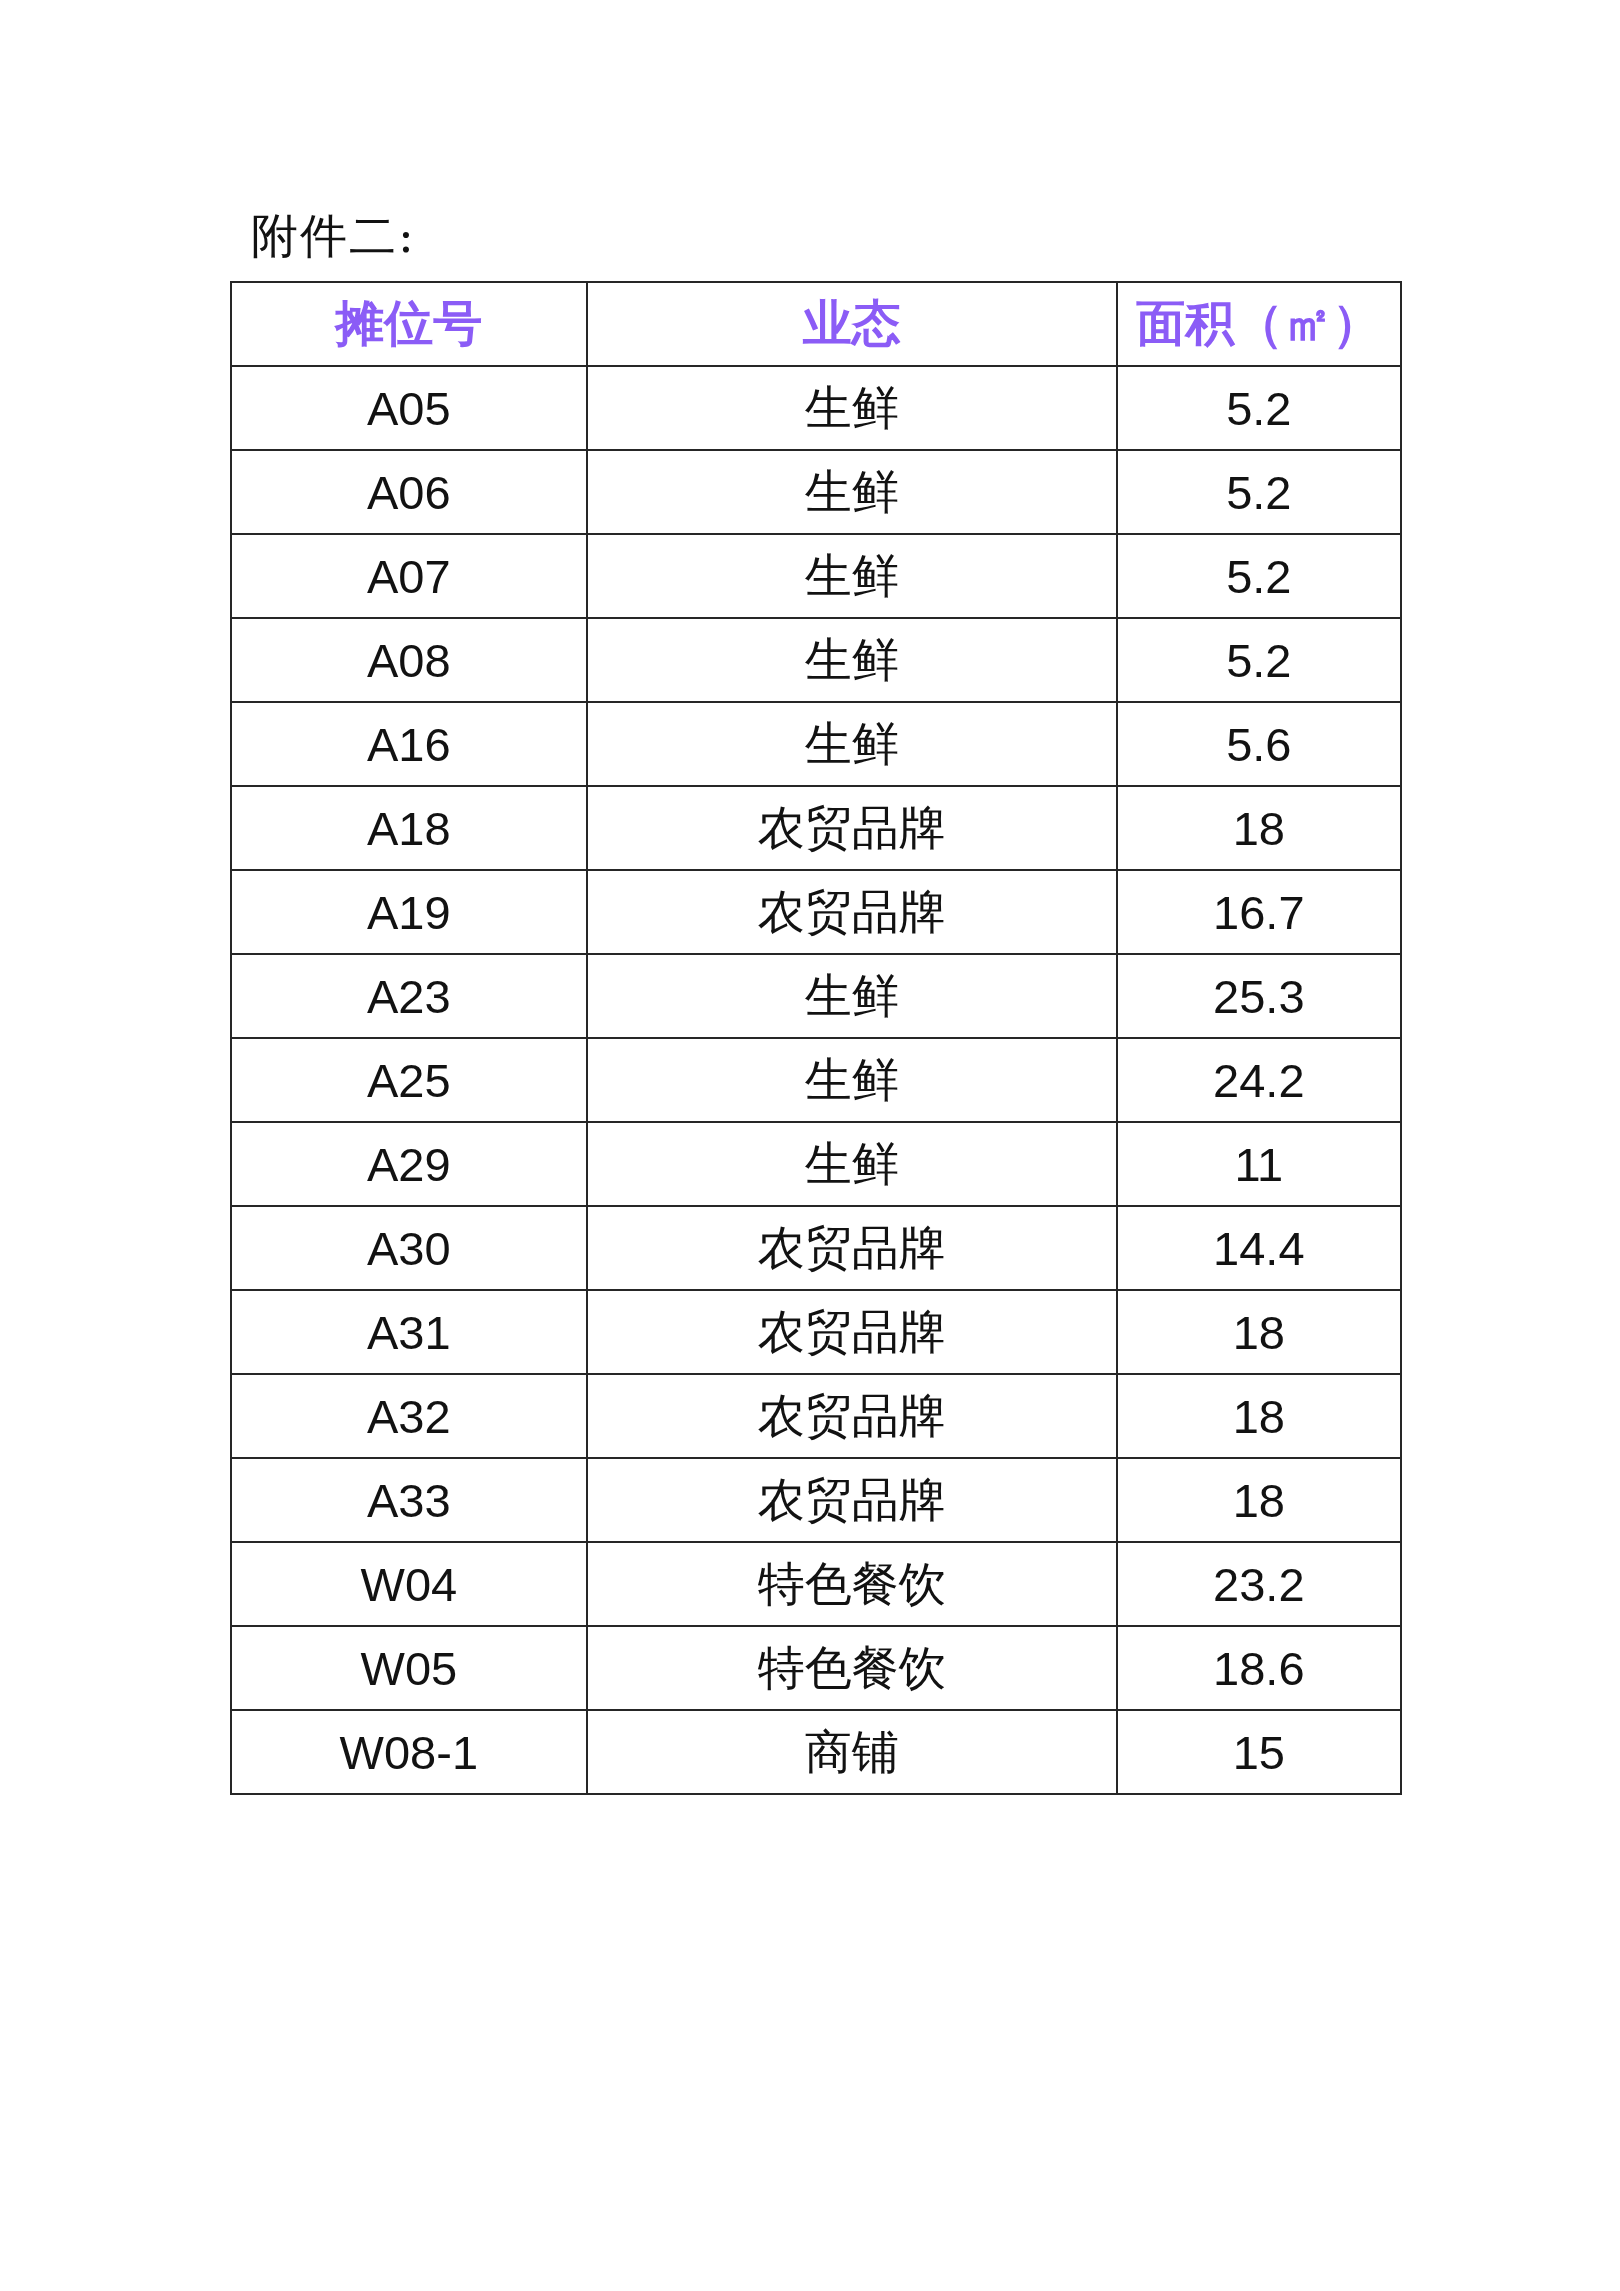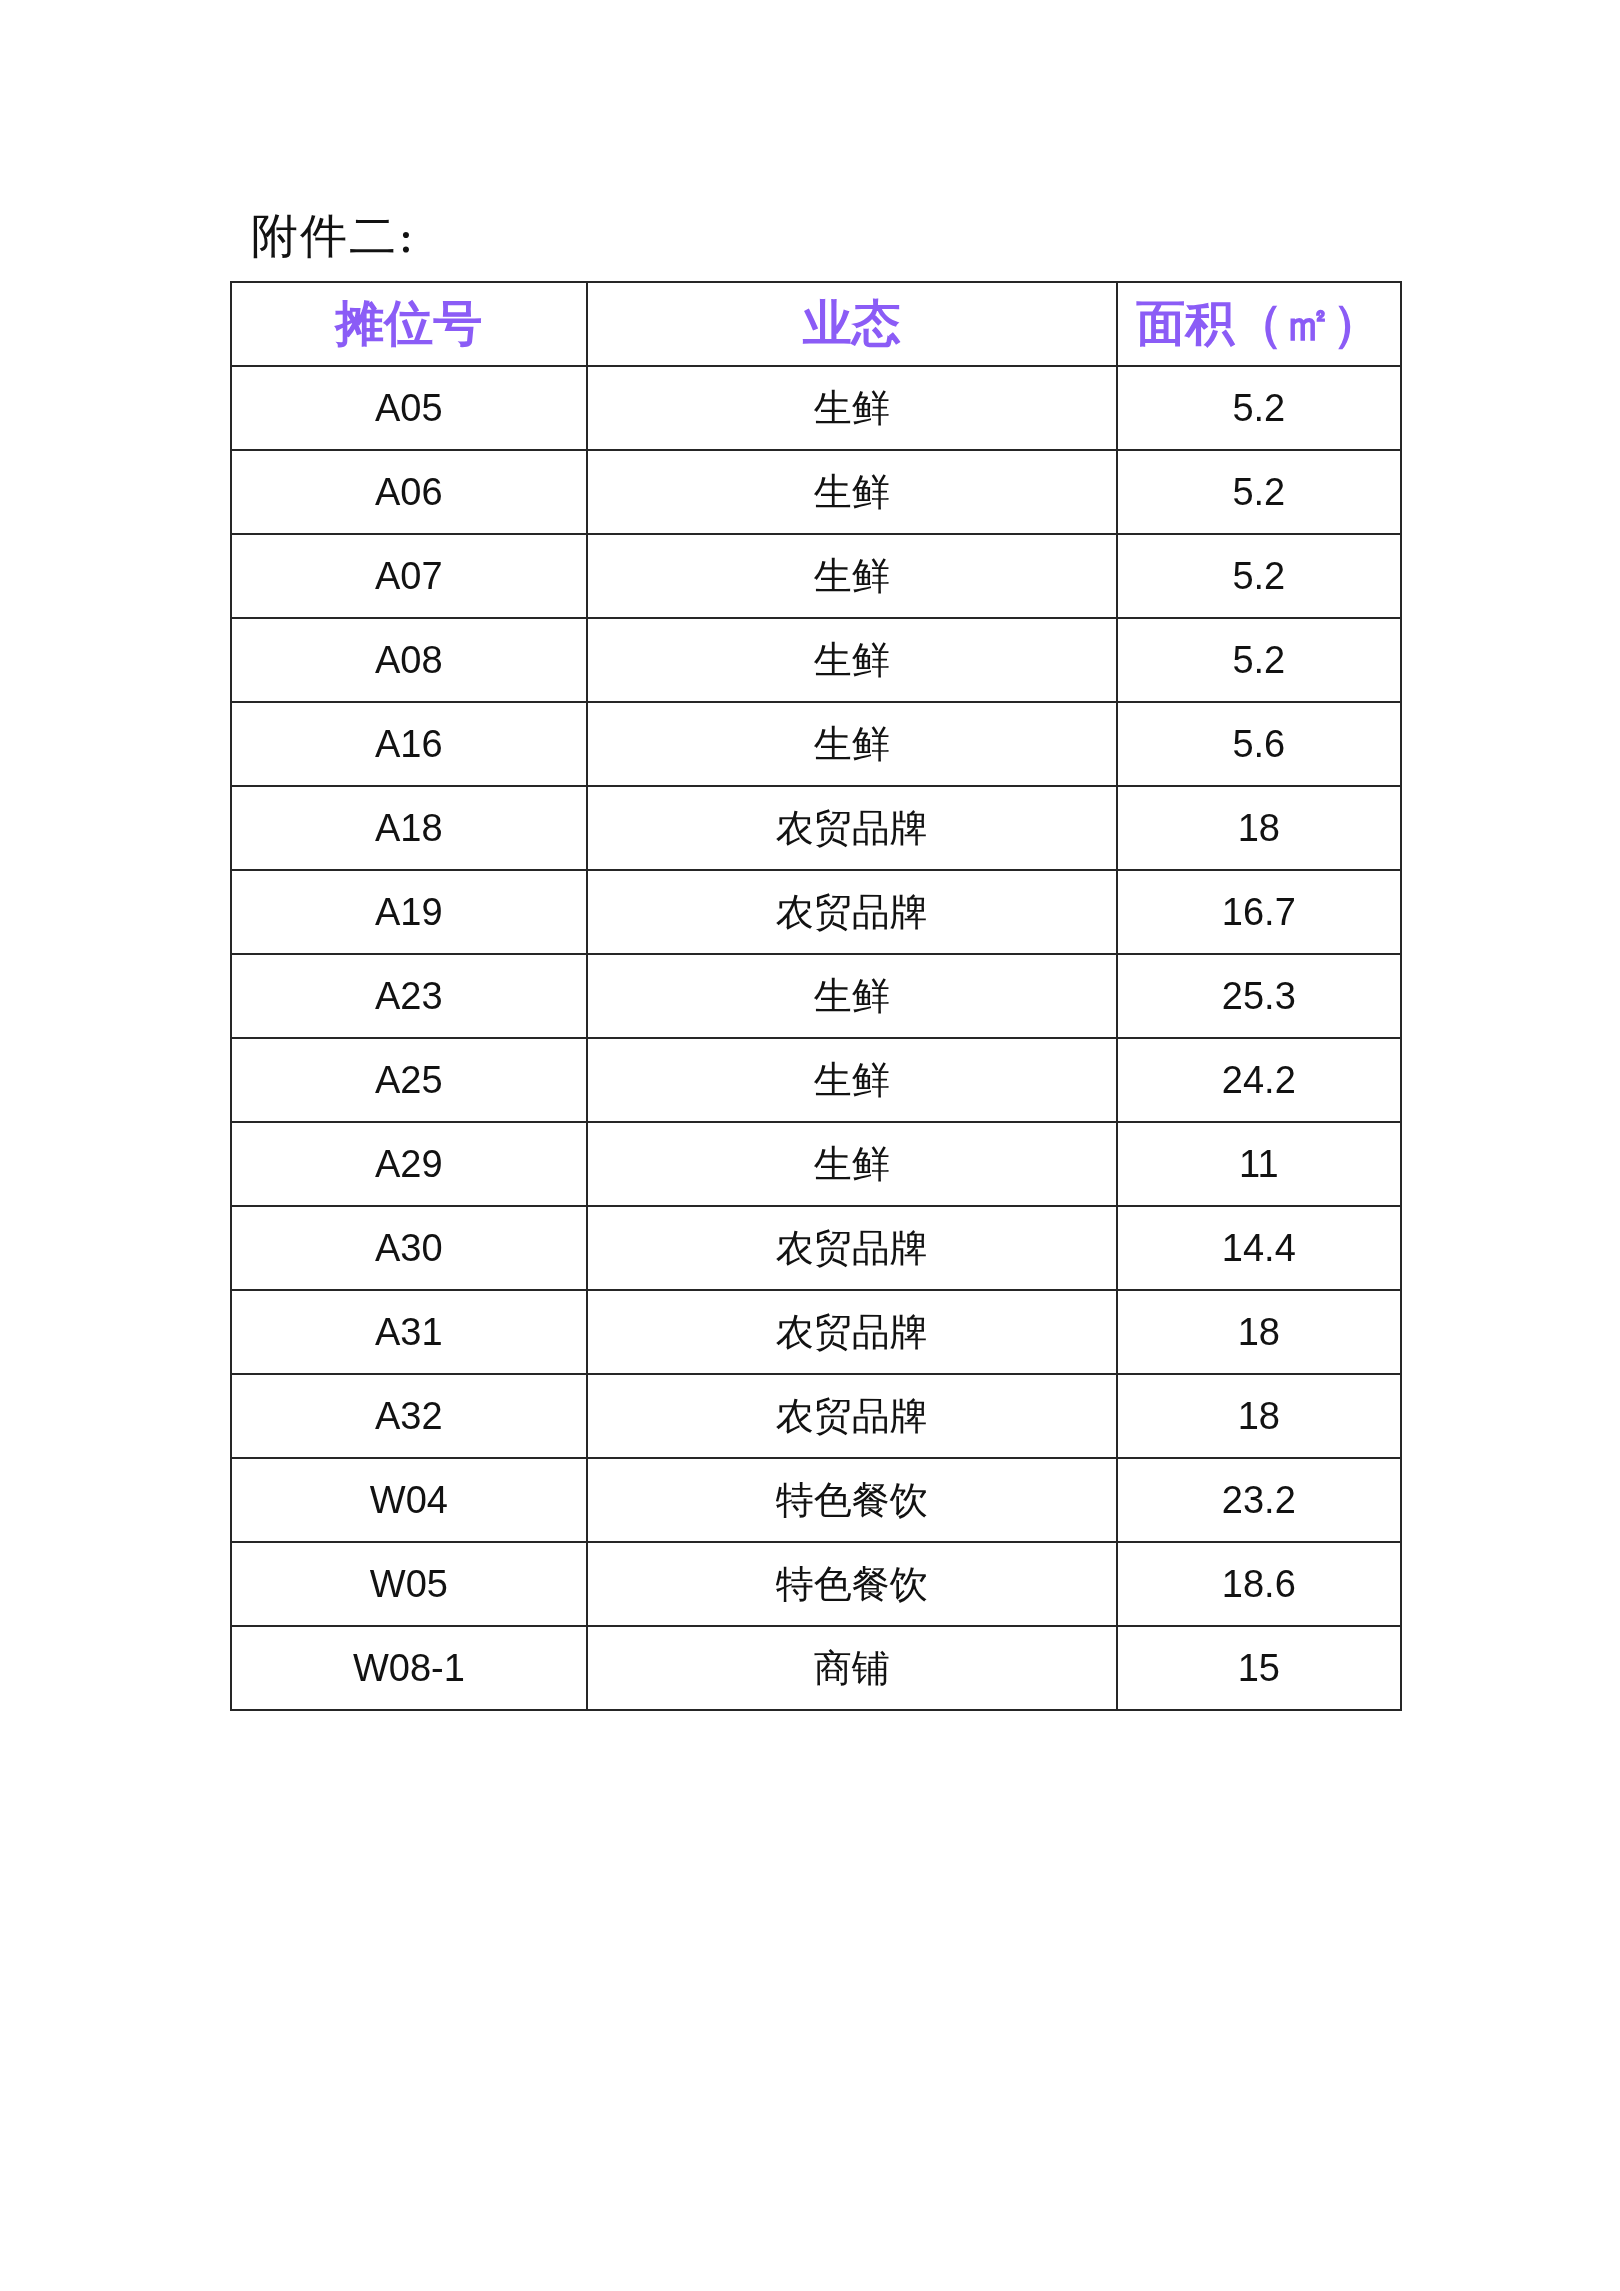--- a/index.html
+++ b/index.html
@@ -42,21 +42,21 @@
     height: 82px;
     padding: 0;
     overflow: hidden;
   }
   .stall-table th {
     font-size: 49px;
     font-weight: bold;
     color: #8b5cf6;
   }
   .stall-table td {
-    font-size: 38px;
+    font-size: 47px;
     font-weight: normal;
     color: #121212;
     margin-left: 44px;
   }
   col.c-stall    { width: 30.4%; }
   col.c-business { width: 45.3%; }
   col.c-area     { width: 24.3%; }
 </style>
 </head>
 <body>
@@ -138,20 +138,25 @@
           <td>A31</td>
           <td>农贸品牌</td>
           <td>18</td>
         </tr>
         <tr>
           <td>A32</td>
           <td>农贸品牌</td>
           <td>18</td>
         </tr>
         <tr>
+          <td>A33</td>
+          <td>农贸品牌</td>
+          <td>18</td>
+        </tr>
+        <tr>
           <td>W04</td>
           <td>特色餐饮</td>
           <td>23.2</td>
         </tr>
         <tr>
           <td>W05</td>
           <td>特色餐饮</td>
           <td>18.6</td>
         </tr>
         <tr>

